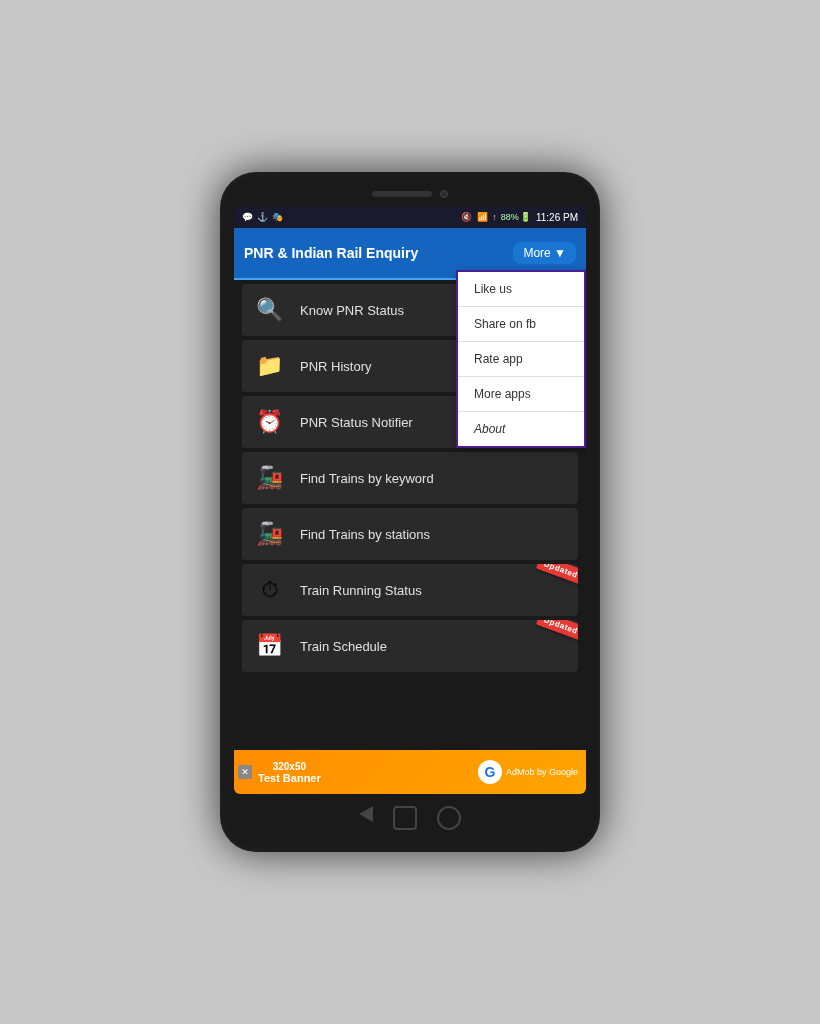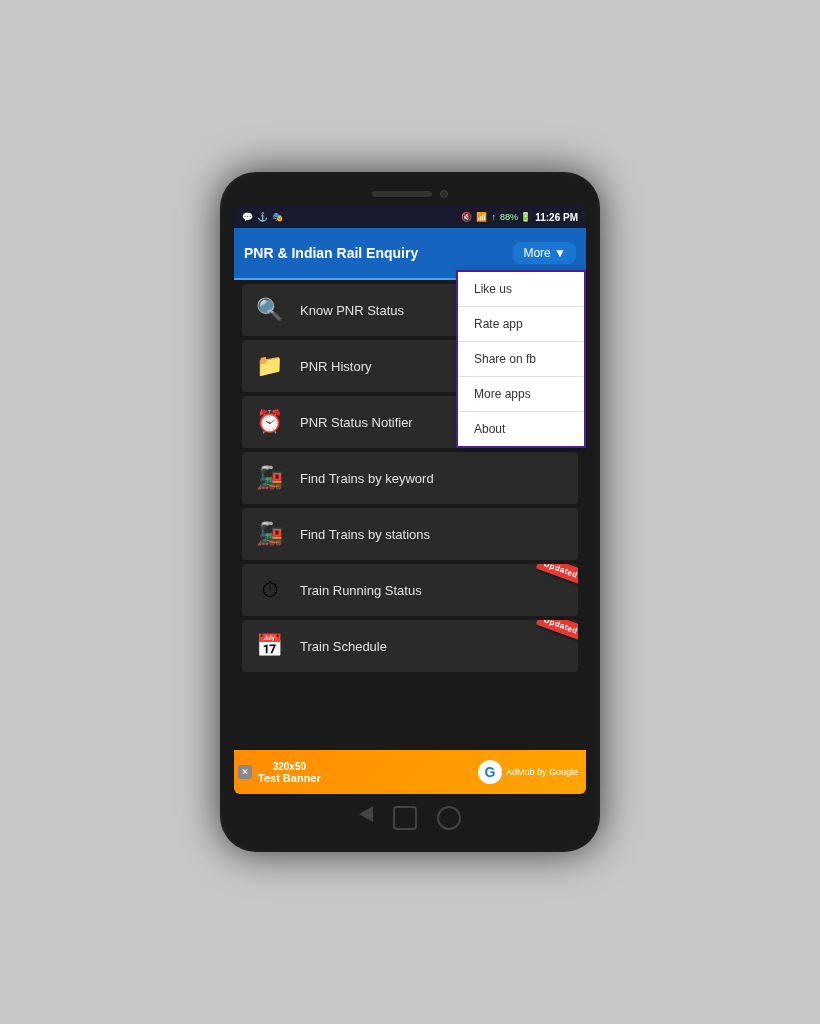--- a/index.html
+++ b/index.html
@@ -90,21 +90,21 @@
       display: flex;
       align-items: center;
       gap: 2px;
       font-size: 9px;
       color: #aaffaa;
     }
 
     .time-display {
       font-size: 10px;
       color: #fff;
-      font-weight: bold;
+      font-weight: normal;
     }
 
     
     .app-header {
       background: #1565c0;
       display: flex;
       align-items: center;
       justify-content: space-between;
       padding: 0 10px;
       height: 50px;
@@ -146,20 +146,21 @@
       padding: 10px 16px;
       font-size: 12px;
       color: #333;
       border-bottom: 1px solid #e0e0e0;
       cursor: pointer;
       background: #fff;
     }
 
     .dropdown-item:last-child {
       border-bottom: none;
+      font-style: italic;
     }
 
     
     .menu-list {
       flex: 1;
       overflow-y: auto;
       background: #1a1a1a;
       padding: 4px 8px;
       display: flex;
       flex-direction: column;
@@ -312,22 +313,22 @@
         <span class="time-display">11:26 PM</span>
       </div>
     </div>
 
     <div class="app-header" style="position:relative;">
       <span class="app-title">PNR &amp; Indian Rail Enquiry</span>
       <button class="more-button">More ▼</button>
 
       <div class="dropdown-menu">
         <div class="dropdown-item">Like us</div>
+        <div class="dropdown-item">Share on fb</div>
         <div class="dropdown-item">Rate app</div>
-        <div class="dropdown-item">Share on fb</div>
         <div class="dropdown-item">More apps</div>
         <div class="dropdown-item">About</div>
       </div>
     </div>
     <div class="header-underline"></div>
 
     <div class="menu-list">
 
       <div class="menu-item">
         <div class="menu-item-icon">🔍</div>

